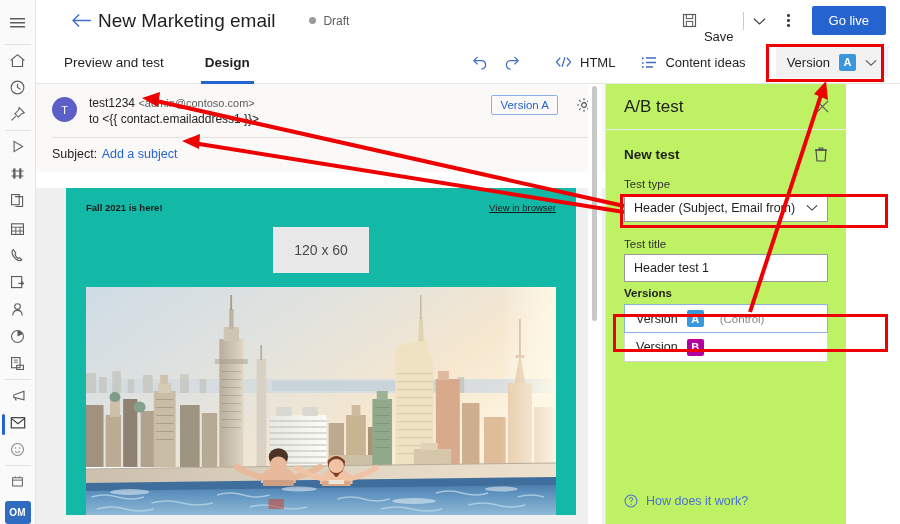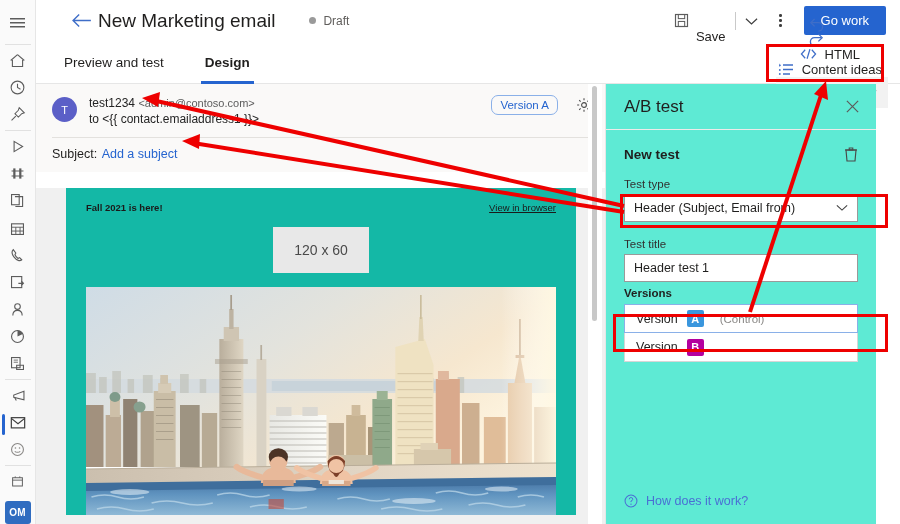--- a/index.html
+++ b/index.html
@@ -71,21 +71,21 @@
   .tab {
     position:relative; font-size:13.5px; color:#201f1e;
     height:43px; display:flex; align-items:center; padding:0 4px;
   }
   #tab-design { margin-left:33px; font-weight:bold; }
   #tab-design::after {
     content:""; position:absolute; left:0; right:0; bottom:0;
     height:2.5px; background:#2564cf;
   }
   #tab-preview { margin-left:24px; }
-  #cmd-right { margin-left:auto; display:flex; align-items:center; padding-right:12px;flex-direction:column; }
+  #cmd-right { margin-left:auto; display:flex; align-items:center; padding-right:12px; }
   .cmd-icon { color:#3f6ec8; padding:0 8px; display:flex; align-items:center; }
   .cmd-item { display:flex; align-items:center; font-size:13px; color:#201f1e; margin-left:26px; }
   .cmd-item .gl { color:#3f6ec8; margin-right:8px; display:flex; }
   #version-btn {
     display:flex; align-items:center; background:#f2f2f2;
     padding:7px 11px; margin-left:30px; font-size:13px; color:#201f1e;
   }
   .vbadge {
     display:inline-flex; align-items:center; justify-content:center;
     width:17px; height:17px; border-radius:2px; color:#fff;
@@ -105,21 +105,21 @@
     width:25px; height:25px; border-radius:50%; background:#5b5fc7;
     color:#fff; font-size:11px; display:flex; align-items:center;
     justify-content:center; flex:0 0 auto; margin-top:2px;
   }
   #from-text { margin-left:12px; font-size:12px; line-height:16px; color:#242424; }
   #from-text .eml { color:#5c5c5c; font-size:11px; }
   #from-text .to { color:#242424; }
   #head-right { margin-left:auto; display:flex; align-items:center; }
   #version-a-pill {
     border:1px solid #8ab0e8; color:#2564cf; font-size:11.5px;
-    padding:3px 8px; border-radius:7px; white-space:nowrap;
+    padding:3px 8px; border-radius:2px; white-space:nowrap;
   }
   #gear-btn { margin-left:18px; color:#4a4a4a; display:flex; }
   #head-rule { height:1px; background:#e3e1de; margin:10px 16px 0 16px; }
   #subject-row { padding:9px 16px 11px 16px; font-size:12.5px; }
   #subject-label { font-weight:normal; color:#201f1e; }
   #subject-link { color:#2564cf; margin-left:1px; }
 
   #mail-body { background:#f0f0f0; padding:0 0 0 0; height:354px; }
   #mail-inner { background:#14b8a6; margin:16px 30px 0 30px; padding:14px 20px 0 20px; }
   #pre-row { display:flex; align-items:baseline; }
@@ -142,22 +142,22 @@
     position:absolute; left:588px; top:84px; width:14px; height:440px;
     background:#fff;
   }
   #canvas-edge {
     position:absolute; left:605px; top:84px; width:1px; height:440px;
     background:#e6e6e6;
   }
 
   
   #panel {
-    position:absolute; left:606px; top:84px; width:270px; height:440px;
-    background:#5eead4;
+    position:absolute; left:606px; top:84px; width:240px; height:440px;
+    background:#bef264;
   }
   #panel-head {
     height:46px; display:flex; align-items:center;
     padding:0 16px 0 18px; border-bottom:1px solid #edebe9;
   }
   #panel-title { font-size:17px; color:#201f1e; }
   #panel-close { margin-left:auto; color:#5c5c5c; display:flex; }
   #panel-body { padding:16px 18px 0 18px; }
   #newtest-row { display:flex; align-items:center; }
   #newtest-label { font-size:13.5px; font-weight:bold; color:#201f1e; }
@@ -340,21 +340,21 @@
       <span class="chev">
         <svg width="13" height="9" viewBox="0 0 14 9">
           <path d="M1 1.5 L7 7 L13 1.5" stroke="#3f3f3f" stroke-width="1.3" fill="none"></path>
         </svg>
       </span>
       <div id="more-dots">
         <i></i>
           <i></i>
           <i></i>
       </div>
-      <div id="golive">Go work</div>
+      <div id="golive">Go live</div>
     </div>
   </div>
 
   <div id="cmdbar">
     <div class="tab" id="tab-preview">Preview and test</div>
     <div class="tab" id="tab-design">Design</div>
 
     <div id="cmd-right">
       <span class="cmd-icon">
         <svg width="17" height="15" viewBox="0 0 18 16">

